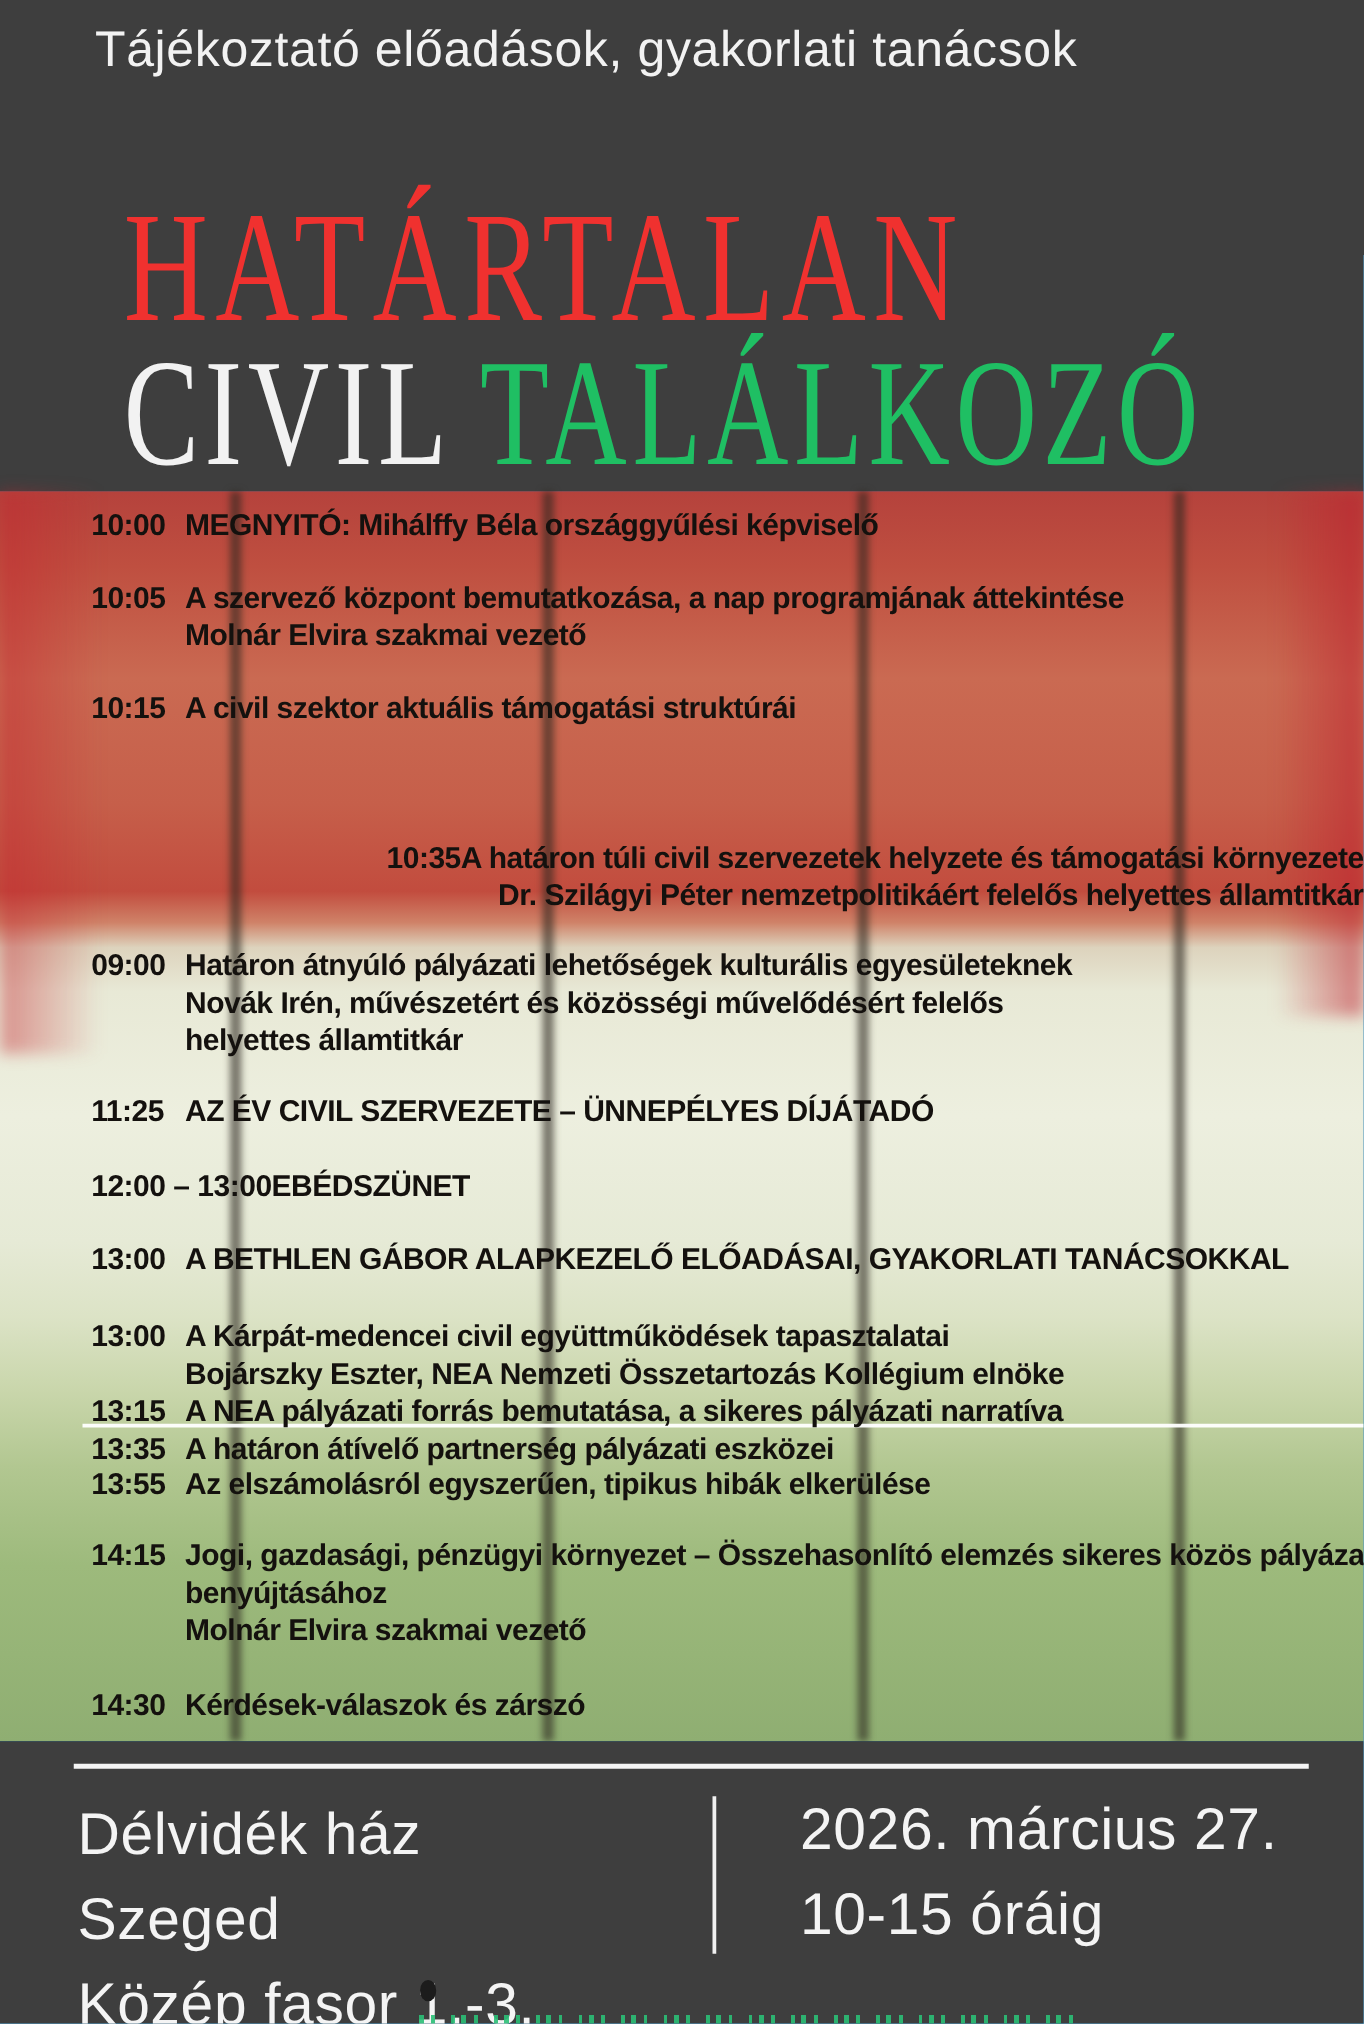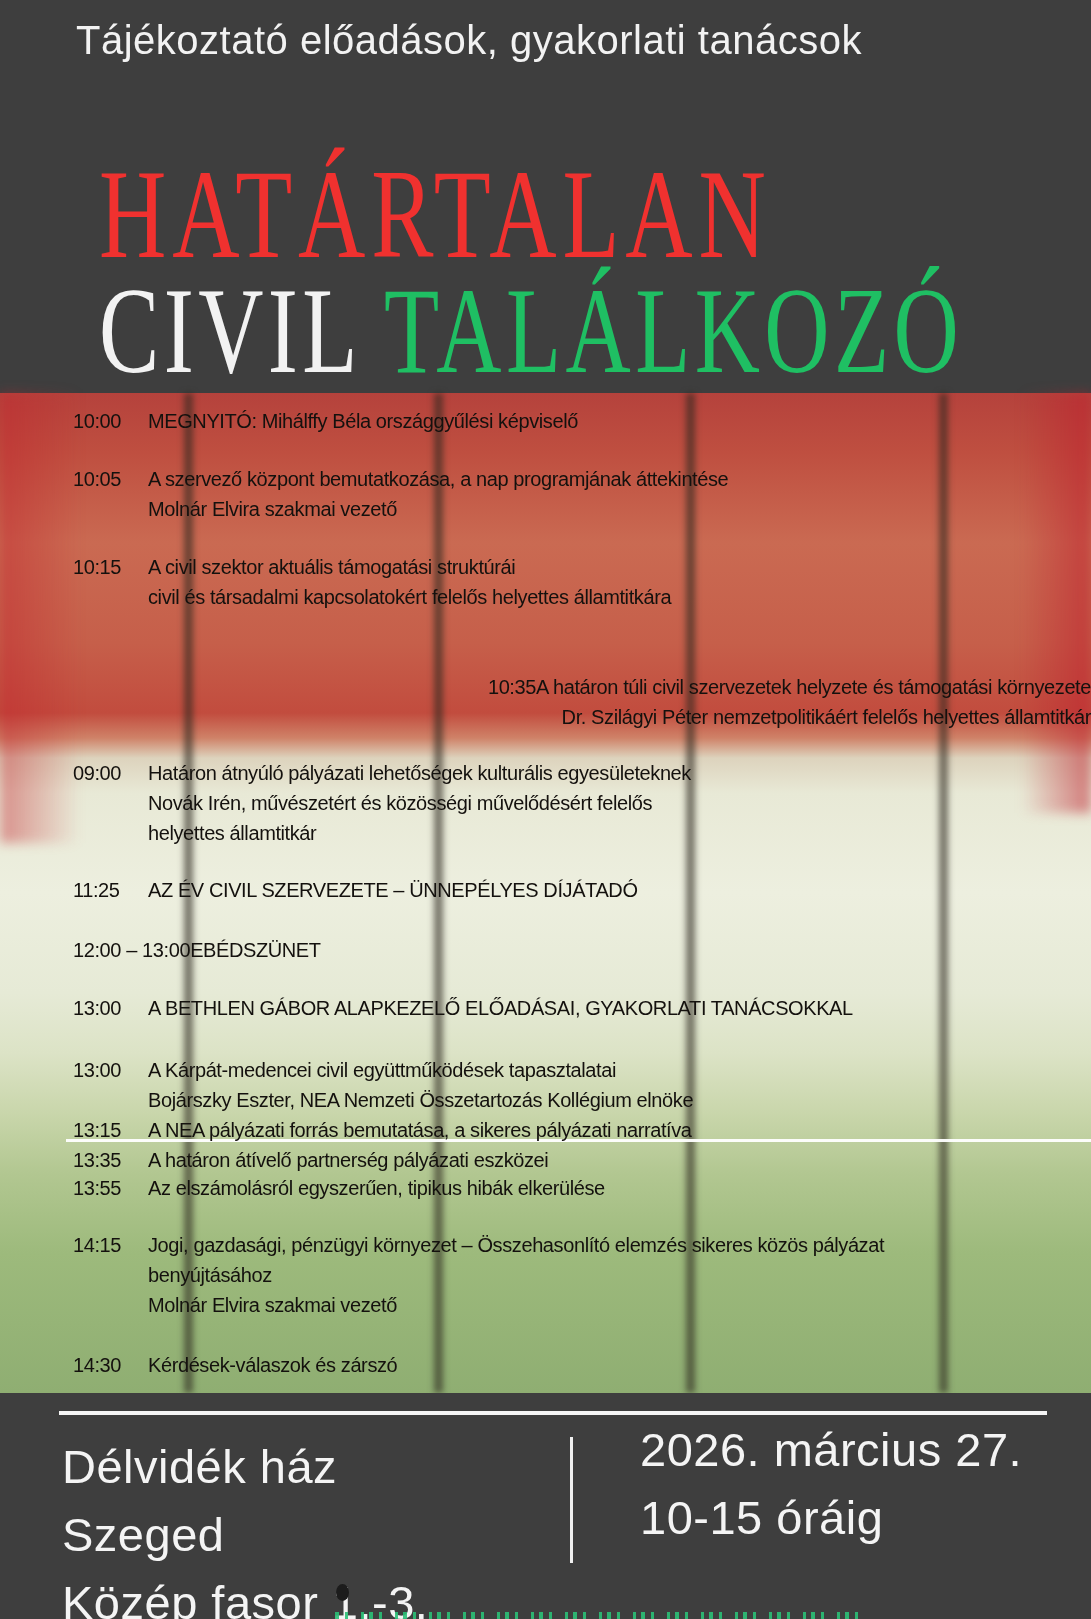--- a/index.html
+++ b/index.html
@@ -42,35 +42,35 @@
     background:linear-gradient(270deg, rgba(190,30,45,0.55), rgba(190,30,45,0)); filter:blur(6px);
   }
   .flag-rule {
     position:absolute; left:66px; right:0; top:746px; height:3px;
     background:rgba(255,255,255,0.95);
   }
   
   .schedule { position:absolute; left:0; top:0; width:100%; height:100%; }
   .sch-item {
     position:absolute; left:73px; right:0;
-    color:#14110e; font-size:20px; font-weight:normal;
+    color:#14110e; font-size:24px; font-weight:bold;
     line-height:30px; letter-spacing:-0.4px; white-space:nowrap;
   }
   .sch-time { display:inline-block; min-width:75px; }
   .sch-cont { margin-left:75px; }
   
   .footer { position:absolute; left:0; top:1393px; width:1091px; height:226px; background:#3e3e3e; }
   .footer-rule { position:absolute; left:59px; top:18px; width:988px; height:4px; background:#f5f5f5; }
   .address {
     position:absolute; left:62px; top:40px;
     color:#f4f4f4; font-size:47px; line-height:68px; font-weight:300; letter-spacing:0.5px;
   }
   .vdivider { position:absolute; left:570px; top:44px; width:3px; height:126px; background:#f0f0f0; }
   .datetime {
-    position:absolute; left:640px; top:23px;
+    position:absolute; left:640px; top:36px;
     color:#f4f4f4; font-size:47px; line-height:68px; font-weight:300; letter-spacing:0.5px;
   }
   .black-dot { position:absolute; left:336px; top:191px; width:13px; height:17px;
     background:#1c1c1c; border-radius:50%; }
   .green-frag {
     position:absolute; left:335px; bottom:0; width:530px; height:7px;
     background:repeating-linear-gradient(90deg,
       #2bbf76 0 4px, transparent 4px 10px, #2bbf76 10px 13px, transparent 13px 26px,
       #2bbf76 26px 29px, transparent 29px 34px);
     opacity:0.9;
@@ -95,21 +95,21 @@
     <div class="edge-left"></div>
     <div class="edge-right"></div>
     <div class="plank" style="left:184px"></div>
     <div class="plank" style="left:434px"></div>
     <div class="plank" style="left:686px"></div>
     <div class="plank" style="left:939px"></div>
     <div class="flag-rule"></div>
     <div class="schedule" id="schedule-list">
         <div class="sch-item" style="top: 13px;"><span class="sch-time">10:00</span><span>MEGNYITÓ: Mihálffy Béla országgyűlési képviselő</span></div>
         <div class="sch-item" style="top: 71px;"><span class="sch-time">10:05</span><span>A szervező központ bemutatkozása, a nap programjának áttekintése</span><div class="sch-cont">Molnár Elvira szakmai vezető</div></div>
-        <div class="sch-item" style="top: 159px;"><span class="sch-time">10:15</span><span>A civil szektor aktuális támogatási struktúrái</span><div class="sch-cont">civil és társadalmi kapcsolatokért felelős helyettes államtitkára</div></div>
+        <div class="sch-item" style="top: 159px;"><span class="sch-time">10:15</span><span>A civil szektor aktuális támogatási struktúrái</span></div>
         <div class="sch-item" style="top: 279px; text-align: right;"><span class="sch-time">10:35</span><span>A határon túli civil szervezetek helyzete és támogatási környezete</span><div class="sch-cont">Dr. Szilágyi Péter nemzetpolitikáért felelős helyettes államtitkár</div></div>
         <div class="sch-item" style="top: 365px;"><span class="sch-time">09:00</span><span>Határon átnyúló pályázati lehetőségek kulturális egyesületeknek</span><div class="sch-cont">Novák Irén, művészetért és közösségi művelődésért felelős</div><div class="sch-cont">helyettes államtitkár</div></div>
         <div class="sch-item" style="top: 482px;"><span class="sch-time">11:25</span><span>AZ ÉV CIVIL SZERVEZETE – ÜNNEPÉLYES DÍJÁTADÓ</span></div>
         <div class="sch-item" style="top: 542px;"><span class="sch-time">12:00 – 13:00</span><span>EBÉDSZÜNET</span></div>
         <div class="sch-item" style="top: 600px;"><span class="sch-time">13:00</span><span>A BETHLEN GÁBOR ALAPKEZELŐ ELŐADÁSAI, GYAKORLATI TANÁCSOKKAL</span></div>
         <div class="sch-item" style="top: 662px;"><span class="sch-time">13:00</span><span>A Kárpát-medencei civil együttműködések tapasztalatai</span><div class="sch-cont">Bojárszky Eszter, NEA Nemzeti Összetartozás Kollégium elnöke</div></div>
         <div class="sch-item" style="top: 722px;"><span class="sch-time">13:15</span><span>A NEA pályázati forrás bemutatása, a sikeres pályázati narratíva</span></div>
         <div class="sch-item" style="top: 752px;"><span class="sch-time">13:35</span><span>A határon átívelő partnerség pályázati eszközei</span></div>
         <div class="sch-item" style="top: 780px;"><span class="sch-time">13:55</span><span>Az elszámolásról egyszerűen, tipikus hibák elkerülése</span></div>
         <div class="sch-item" style="top: 837px;"><span class="sch-time">14:15</span><span>Jogi, gazdasági, pénzügyi környezet – Összehasonlító elemzés sikeres közös pályázat</span><div class="sch-cont">benyújtásához</div><div class="sch-cont">Molnár Elvira szakmai vezető</div></div>

